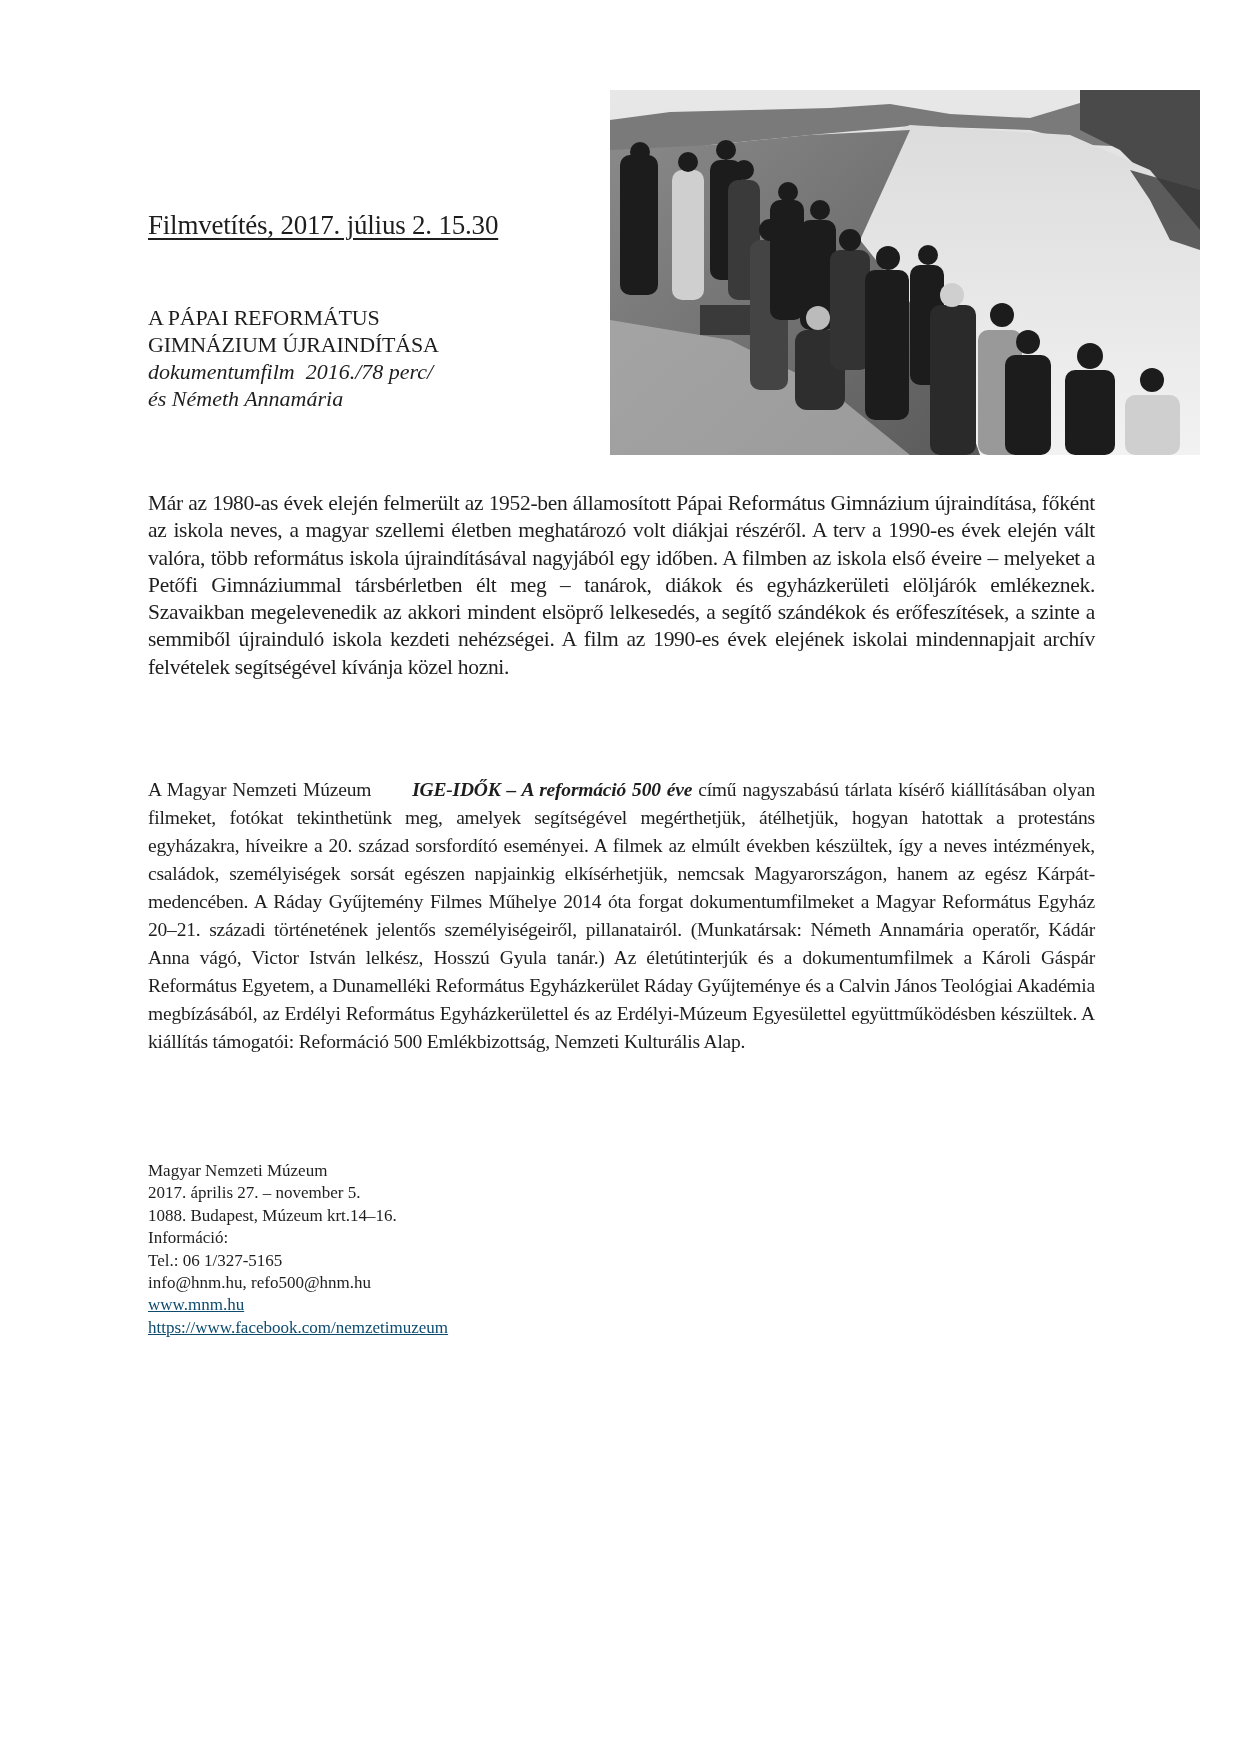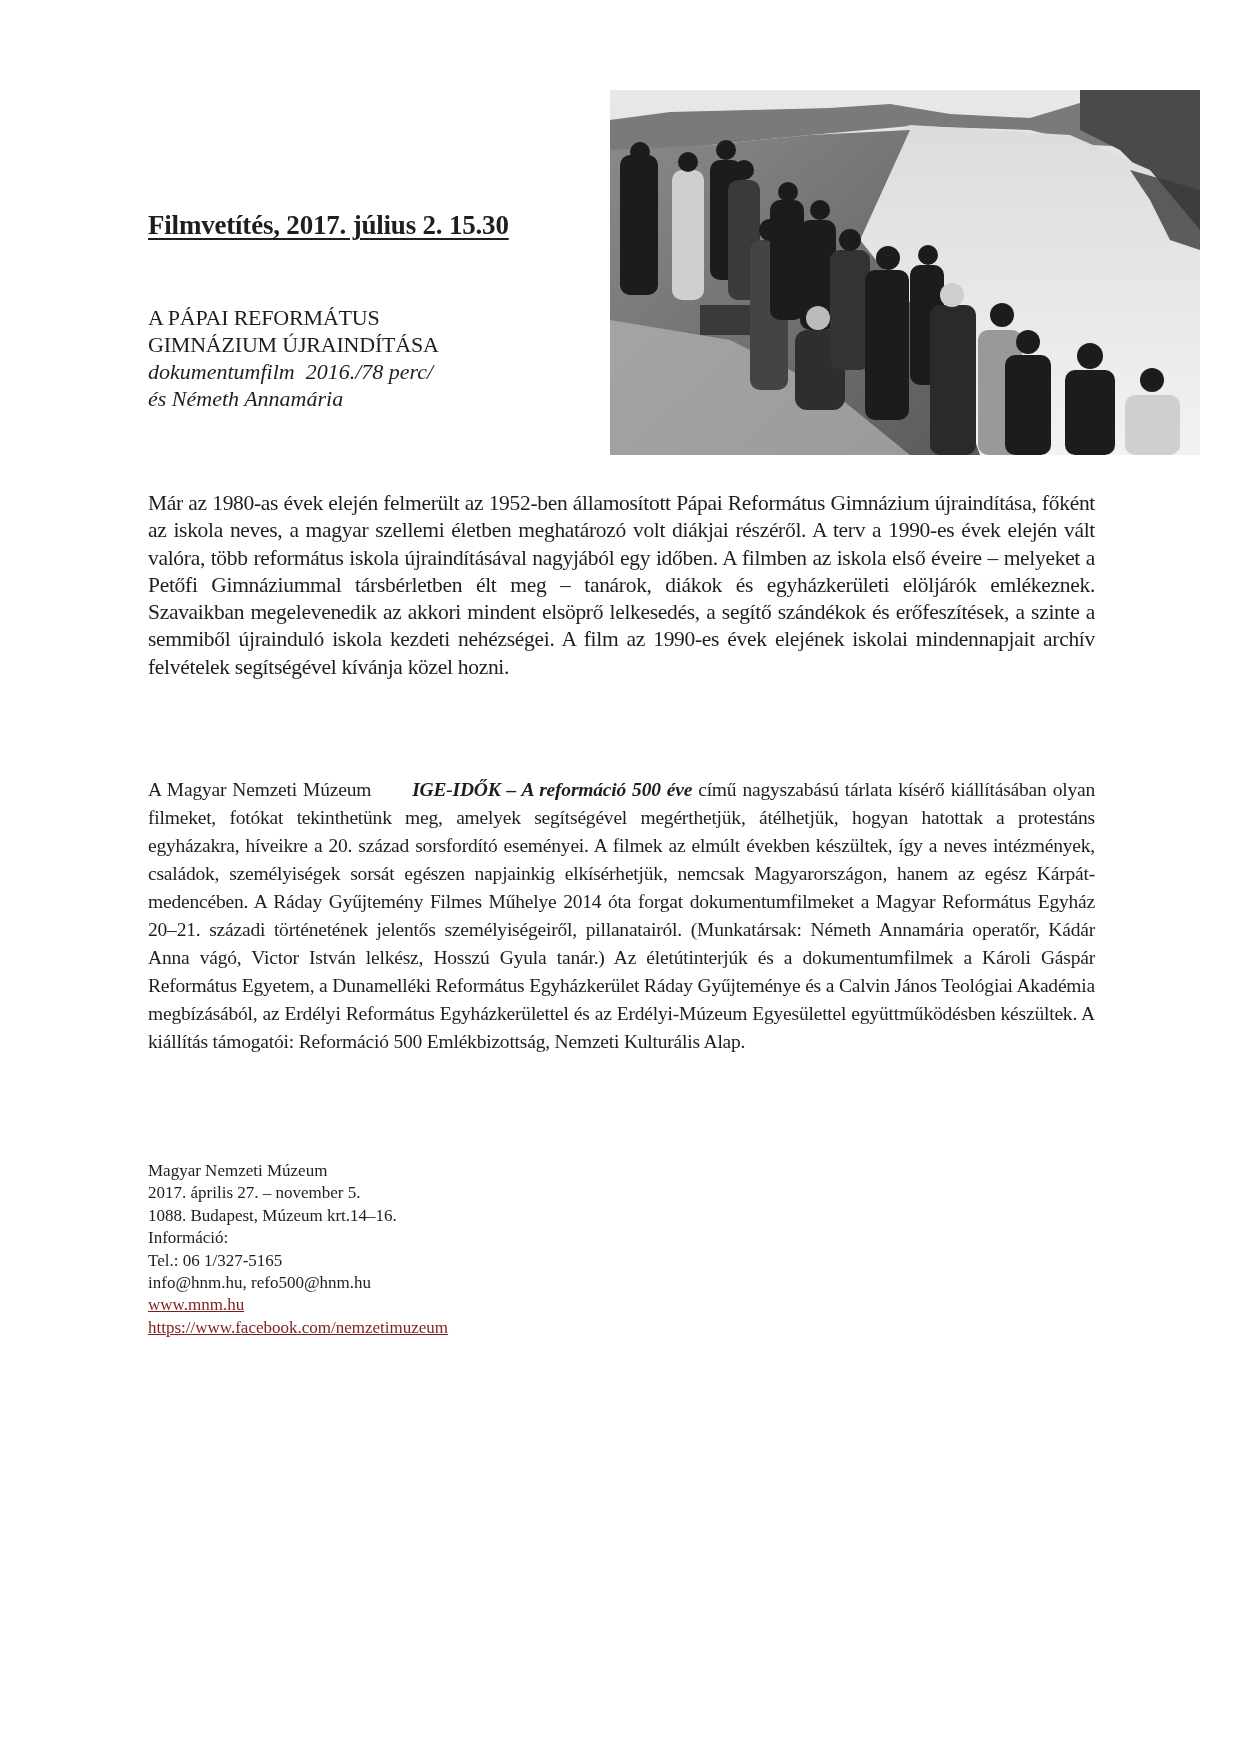--- a/index.html
+++ b/index.html
@@ -1,21 +1,21 @@
 <!DOCTYPE html>
 <html><head>
 <meta charset="utf-8">
 <style>
   html, body { margin: 0; padding: 0; background: #ffffff; }
   body { width: 1240px; height: 1754px; position: relative; overflow: hidden;
          font-family: "Liberation Serif", "DejaVu Serif", serif; color: #1e1e1e; }
   .abs { position: absolute; }
 
   
-  #event-heading { left: 148px; top: 210px; font-size: 27px; font-weight: bold;
+  #event-heading { left: 148px; top: 210px; font-size: 27px; font-weight: normal;
                    text-decoration: underline; text-decoration-thickness: 2px;
                    text-underline-offset: 4px; white-space: nowrap; letter-spacing: -0.2px; }
 
   
   #film-block { left: 148px; top: 304px; width: 460px; }
   #film-title { font-size: 22px; font-weight: normal; line-height: 27px; letter-spacing: -0.2px; }
   .film-italic { font-size: 22px; font-style: italic; line-height: 27px; white-space: nowrap; }
 
   
   #photo { left: 610px; top: 90px; width: 590px; height: 365px; background: #888; overflow: hidden; }
@@ -24,21 +24,21 @@
   
   .para { left: 148px; width: 947px; text-align: justify; }
   #para-1 { top: 490px; font-size: 21.5px; line-height: 27.3px; letter-spacing: -0.3px; }
   #para-2 { top: 776px; font-size: 19.5px; line-height: 28px; letter-spacing: -0.2px; }
   .bi { font-weight: bold; font-style: italic; margin-left: 35px; }
 
   
   #info-block { left: 148px; top: 1160px; font-size: 17px; line-height: 22.4px; }
   #info-block div { white-space: nowrap; }
   #info-title { font-weight: bold; }
-  .link { color: #7f1d1d; text-decoration: underline; cursor: pointer; }
+  .link { color: #0c4a6e; text-decoration: underline; cursor: pointer; }
 </style>
 </head>
 <body>
 
 <div id="event-heading" class="abs">Filmvetítés, 2017. július 2. 15.30</div>
 
 <div id="film-block" class="abs">
   <div id="film-title">
     <div>A PÁPAI REFORMÁTUS</div>
     <div>GIMNÁZIUM ÚJRAINDÍTÁSA</div>

